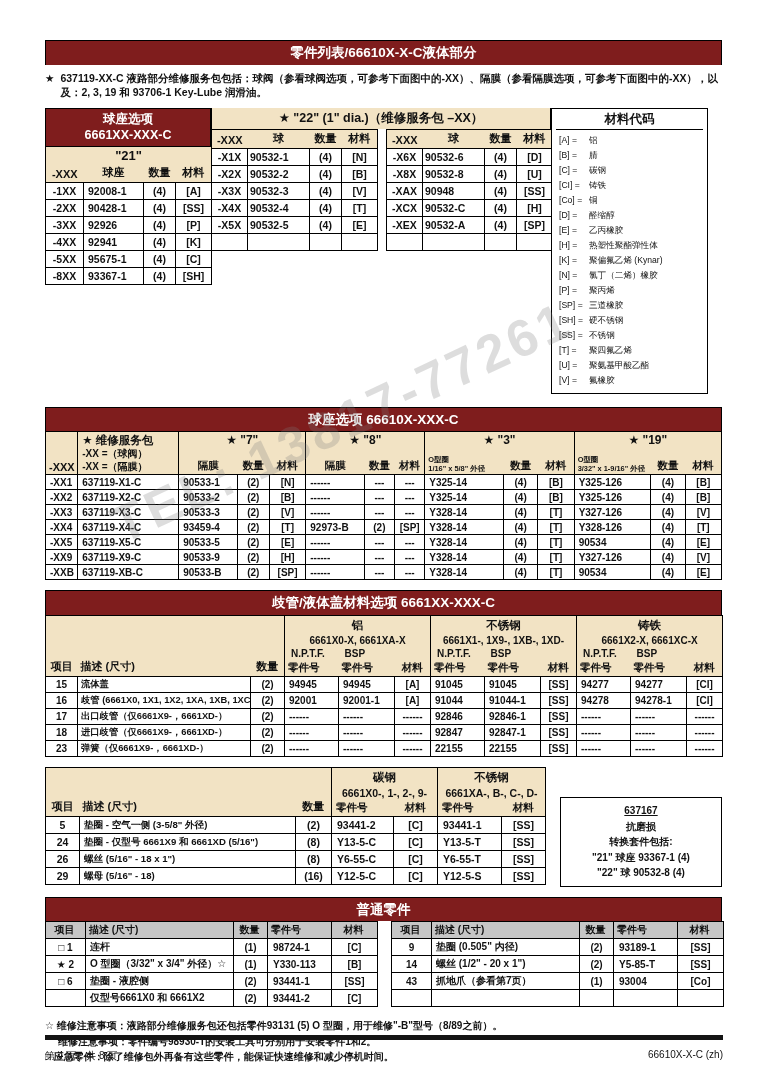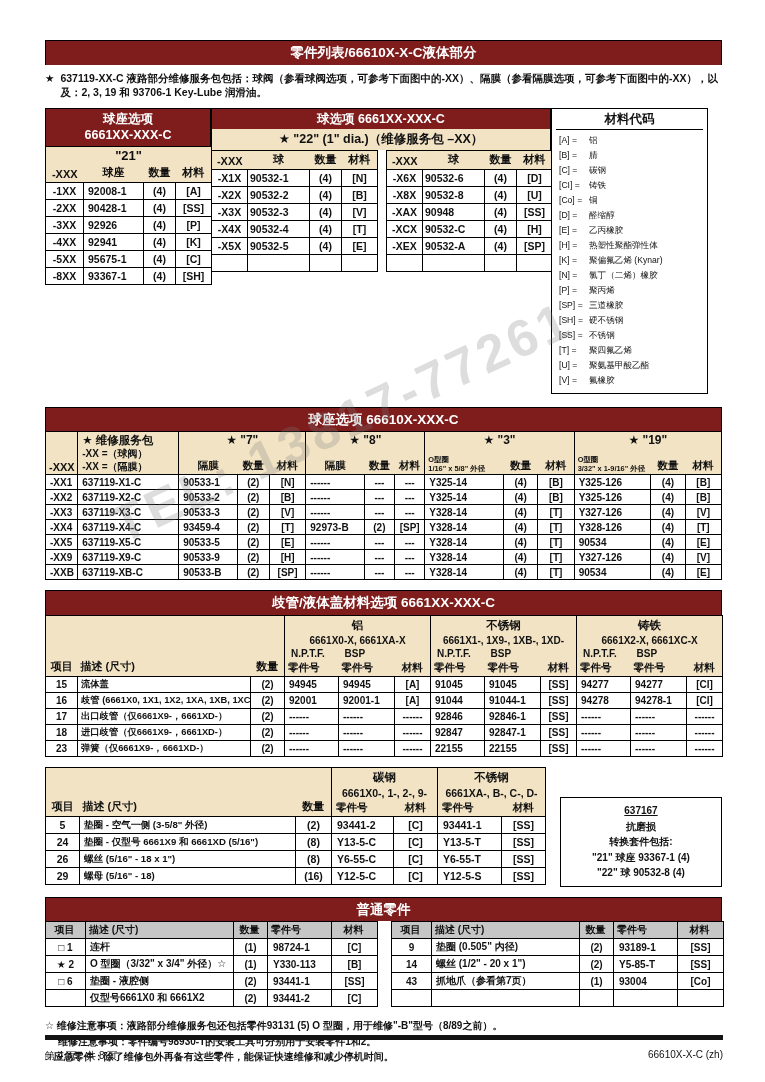--- a/index.html
+++ b/index.html
@@ -200,21 +200,20 @@
               <td>-8XX</td>
               <td>93367-1</td>
               <td>(4)</td>
               <td>[SH]</td>
             </tr>
           </tbody>
       </table>
     </div>
 
     <div class="ball-block">
-      <div class="bar small">球选项 6661XX-XXX-C</div>
       <div class="ball-sub">★ "22" (1" dia.)（维修服务包 –XX）</div>
       <div class="duo">
         <table>
           <colgroup>
               <col style="width:36px">
               <col style="width:62px">
               <col style="width:32px">
               <col style="width:36px">
             </colgroup>
           <thead>

